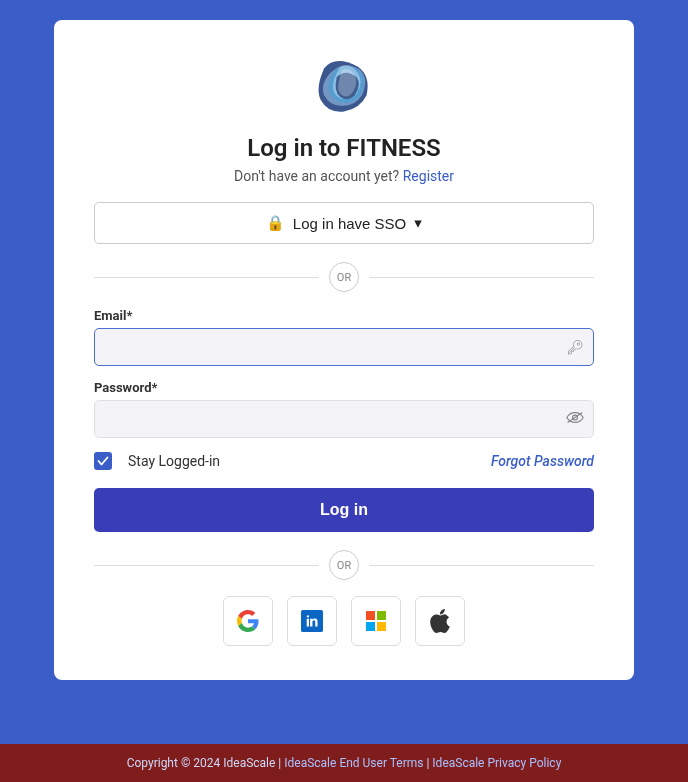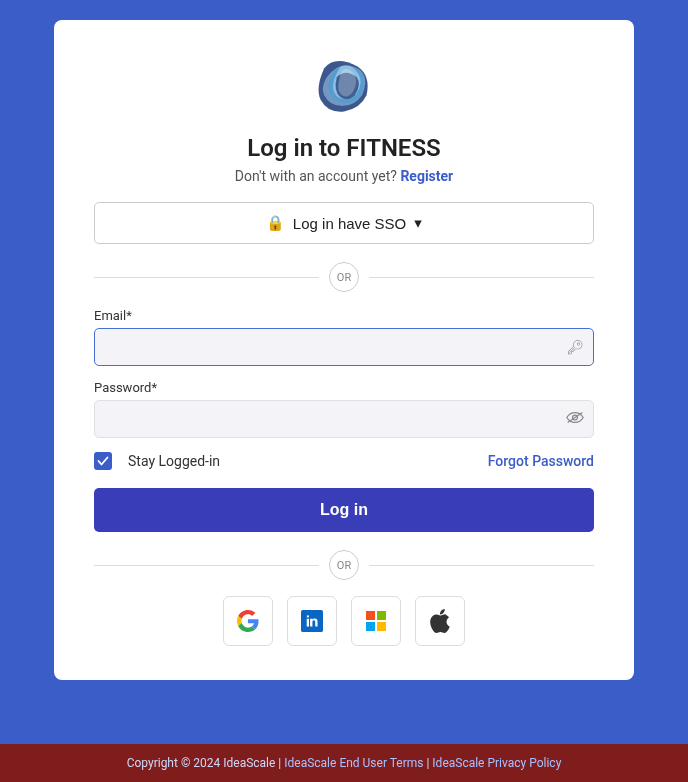--- a/index.html
+++ b/index.html
@@ -48,21 +48,21 @@
     }
     .subtitle {
       font-size: 14px;
       color: #555;
       margin-bottom: 18px;
       text-align: center;
     }
     .subtitle a {
       color: #3a5dc8;
       text-decoration: none;
-      font-weight: 700;
+      font-weight: 400;
     }
     .sso-btn {
       width: 100%;
       border: 1.5px solid #ccc;
       background: #fff;
       border-radius: 5px;
       padding: 11px 0;
       font-size: 15px;
       font-weight: 500;
       color: #222;
@@ -96,21 +96,21 @@
       font-size: 11px;
       color: #888;
       background: #fff;
     }
     .form-group {
       width: 100%;
       margin-bottom: 14px;
     }
     .form-label {
       font-size: 13px;
-      font-weight: 400;
+      font-weight: 700;
       color: #333;
       margin-bottom: 5px;
       display: block;
     }
     .input-wrapper {
       position: relative;
       width: 100%;
     }
     .form-input {
       width: 100%;
@@ -162,20 +162,21 @@
     .checkbox-custom svg {
       width: 12px;
       height: 12px;
     }
     .forgot-link {
       color: #3a5dc8;
       font-size: 14px;
       font-weight: 500;
       text-decoration: none;
       cursor: pointer;
+      font-style: italic;
     }
     .login-btn {
       width: 100%;
       background: #3a3db8;
       color: #fff;
       border: none;
       border-radius: 5px;
       padding: 13px 0;
       font-size: 16px;
       font-weight: 600;
@@ -252,21 +253,21 @@
 
         <path d="M32,30 Q42,20 54,30 Q60,38 52,50 Q44,58 36,52 Q28,46 32,30Z" fill="#0a1f5c" opacity="0.6"></path>
 
         <path d="M38,22 Q46,18 52,28 Q56,36 50,46 Q44,54 38,50 Q32,46 34,36 Q36,26 38,22Z" fill="white" opacity="0.25"></path>
       </svg>
     </div>
 
     <h1 class="title">Log in to FITNESS</h1>
 
     <p class="subtitle">
-      <span>Don't with an account yet?</span>
+      <span>Don't have an account yet?</span>
       <a href="#">Register</a>
     </p>
 
     <button class="sso-btn">
       <span>🔒</span>
       <span>Log in have SSO</span>
       <span>▾</span>
     </button>
 
     <div class="or-divider">

